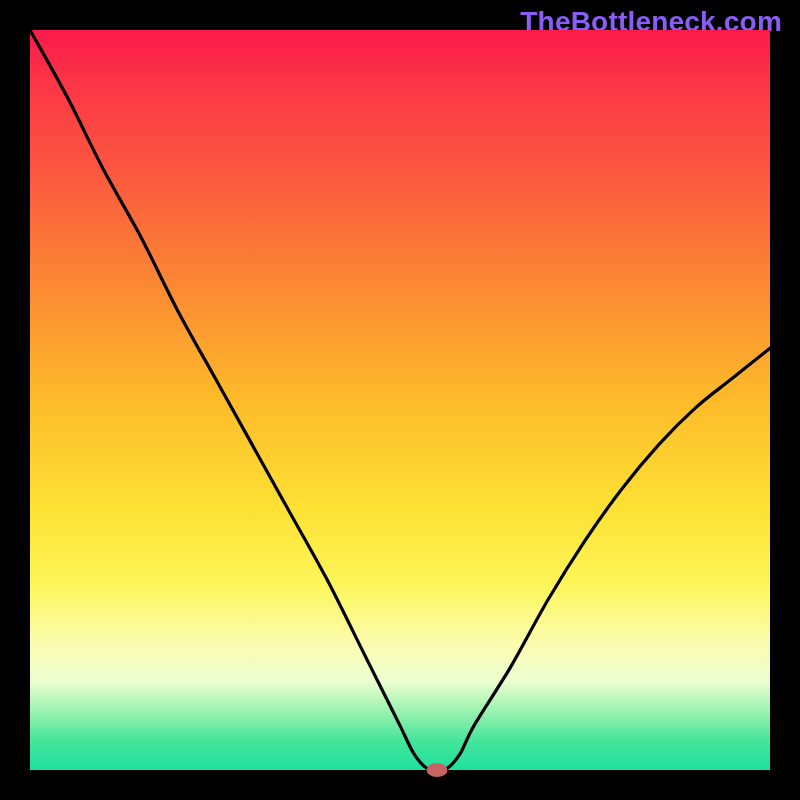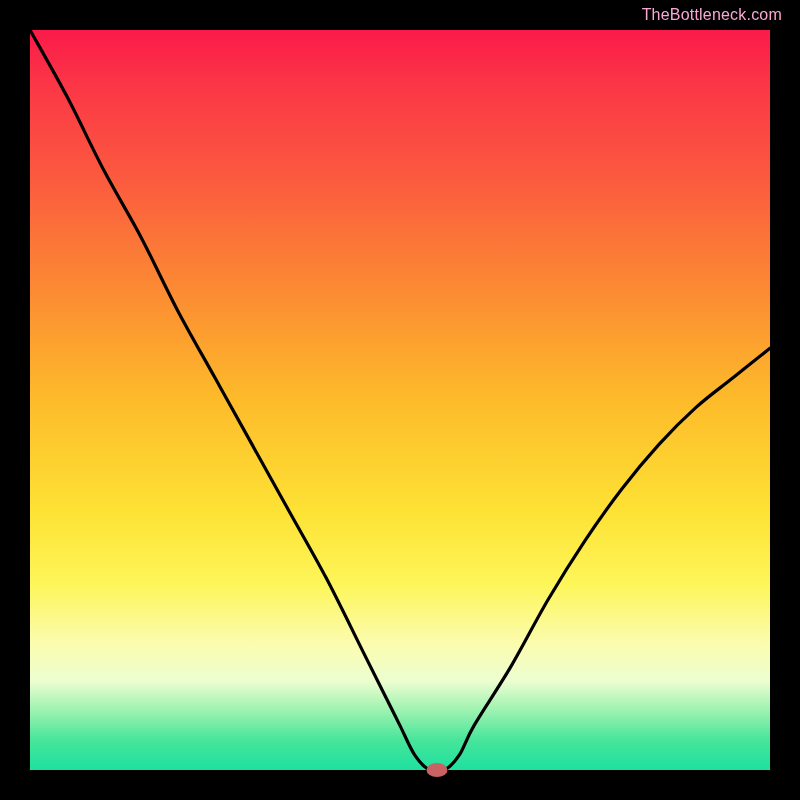--- a/index.html
+++ b/index.html
@@ -14,23 +14,23 @@
   .frame {
     position: relative;
     width: 800px;
     height: 800px;
     background: #000;
   }
   .watermark {
     position: absolute;
     top: 6px;
     right: 18px;
-    color: #f9a8d4;
-    font-size: 16px;
-    font-weight: 400;
+    color: #8b5cf6;
+    font-size: 28px;
+    font-weight: 700;
     letter-spacing: 0.2px;
   }
   .plot {
     position: absolute;
     left: 30px;
     top: 30px;
     width: 740px;
     height: 740px;
     
     background: linear-gradient(

